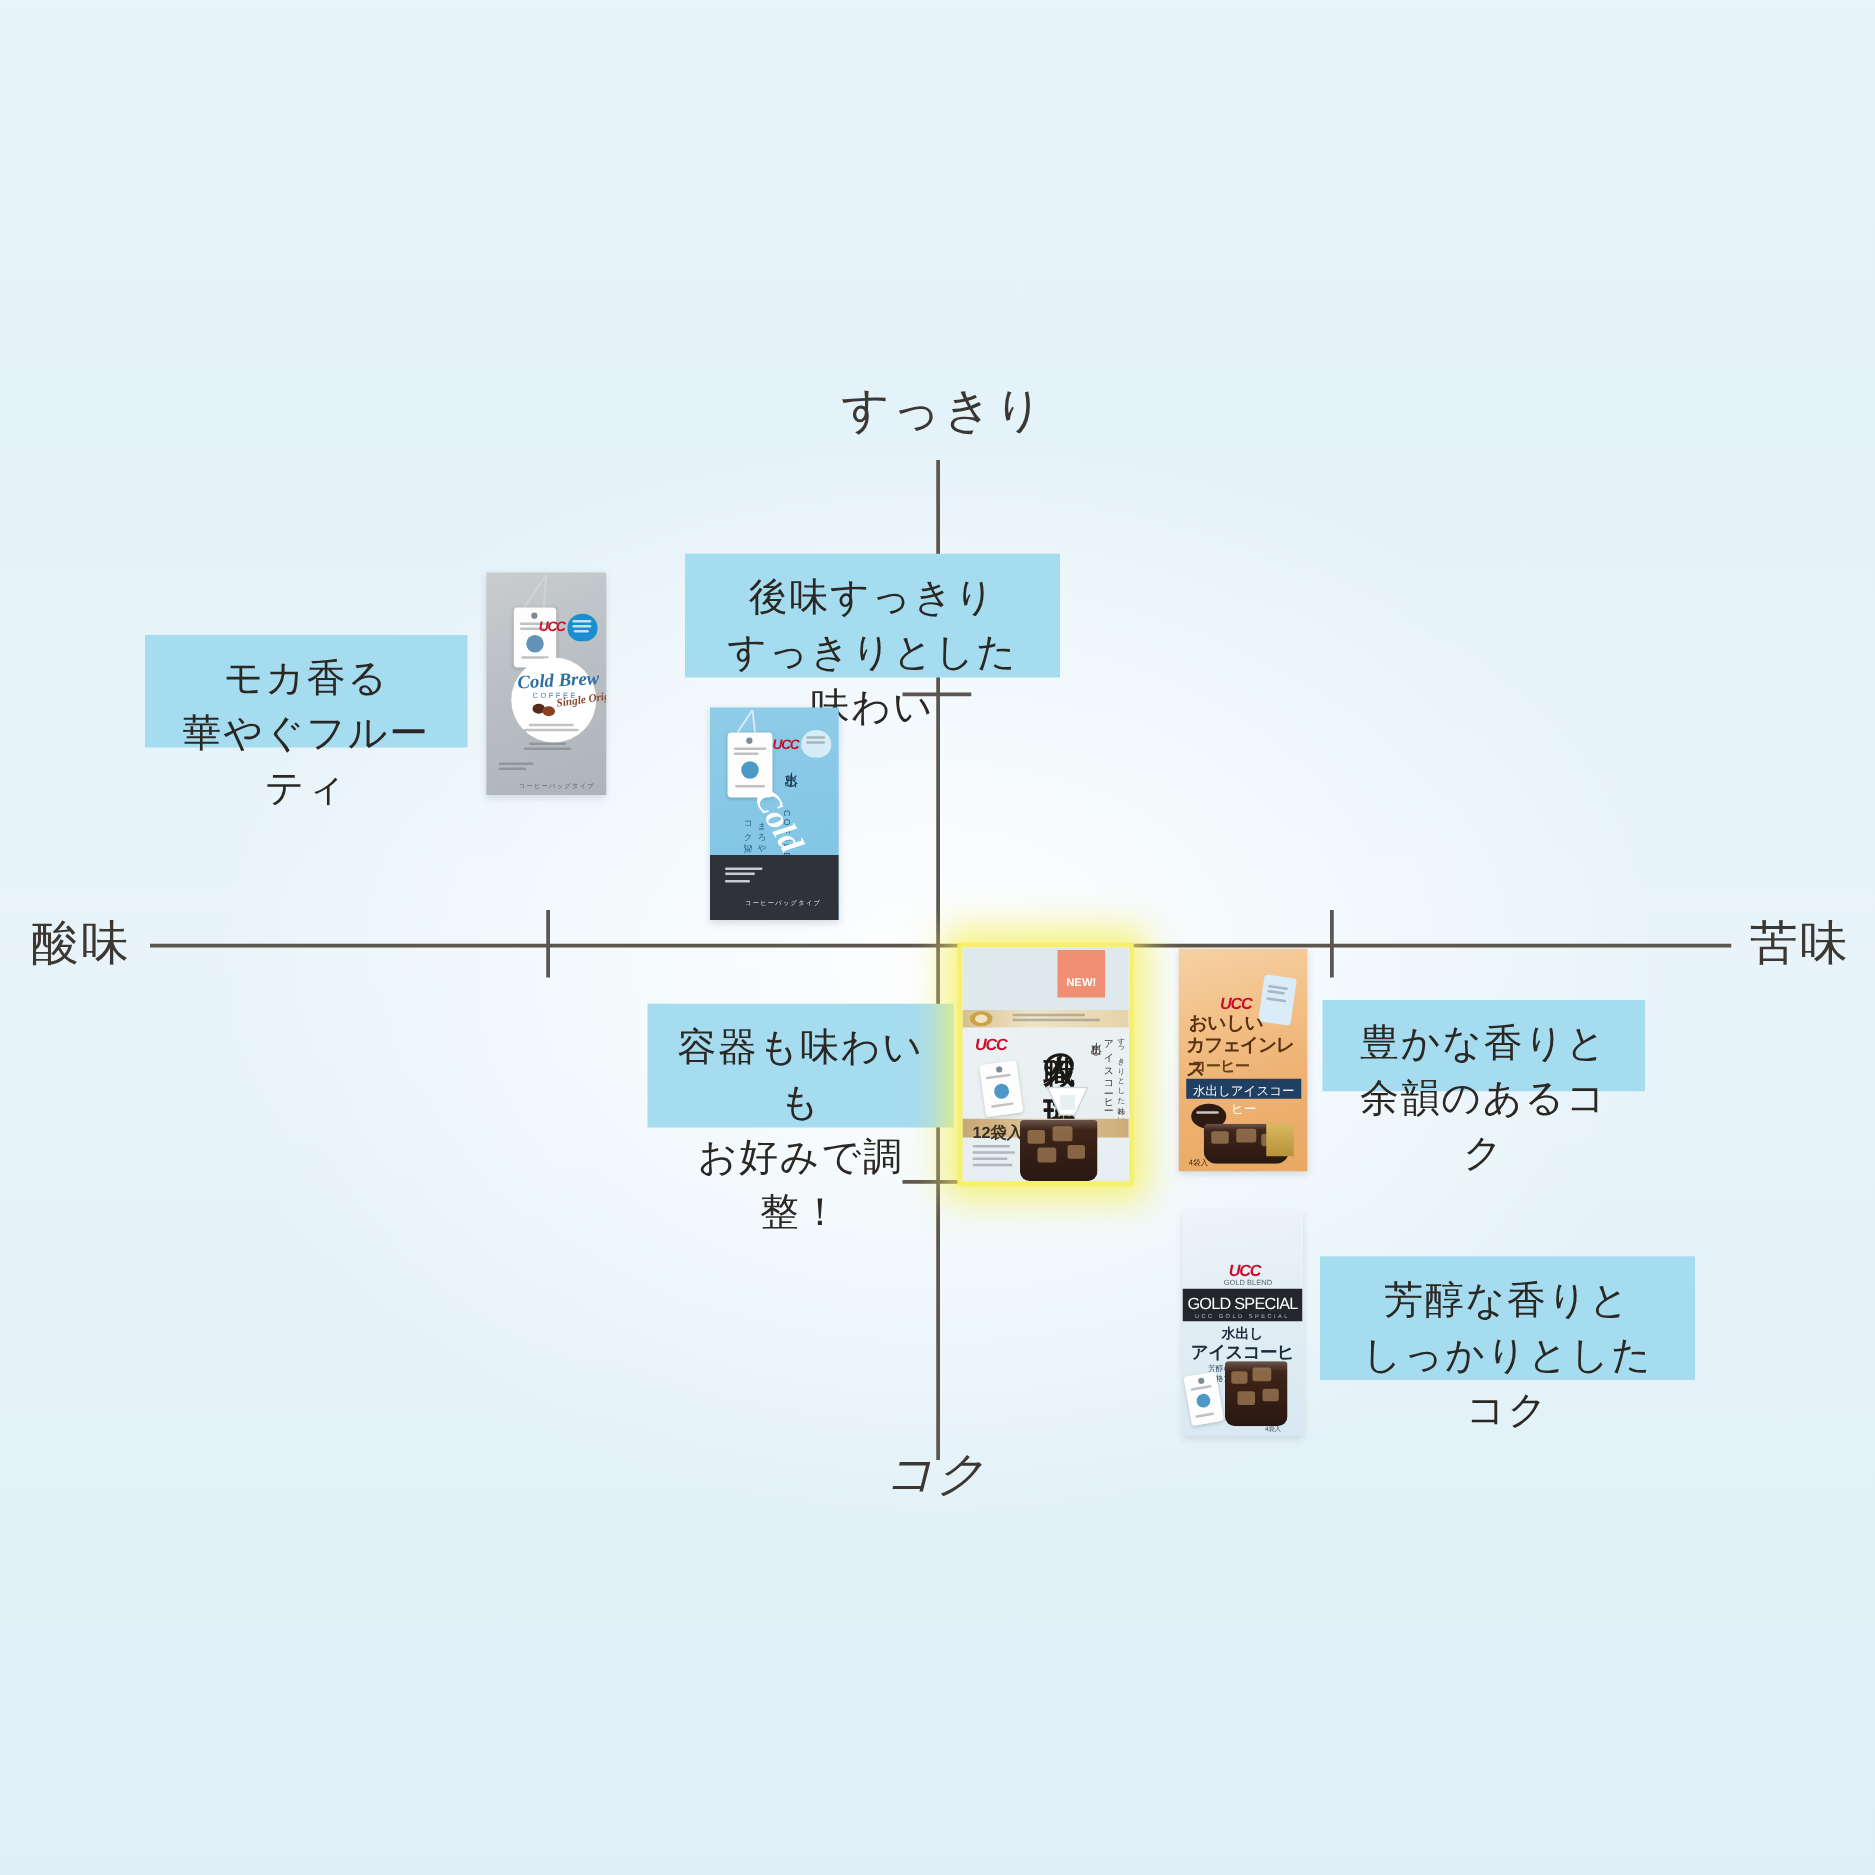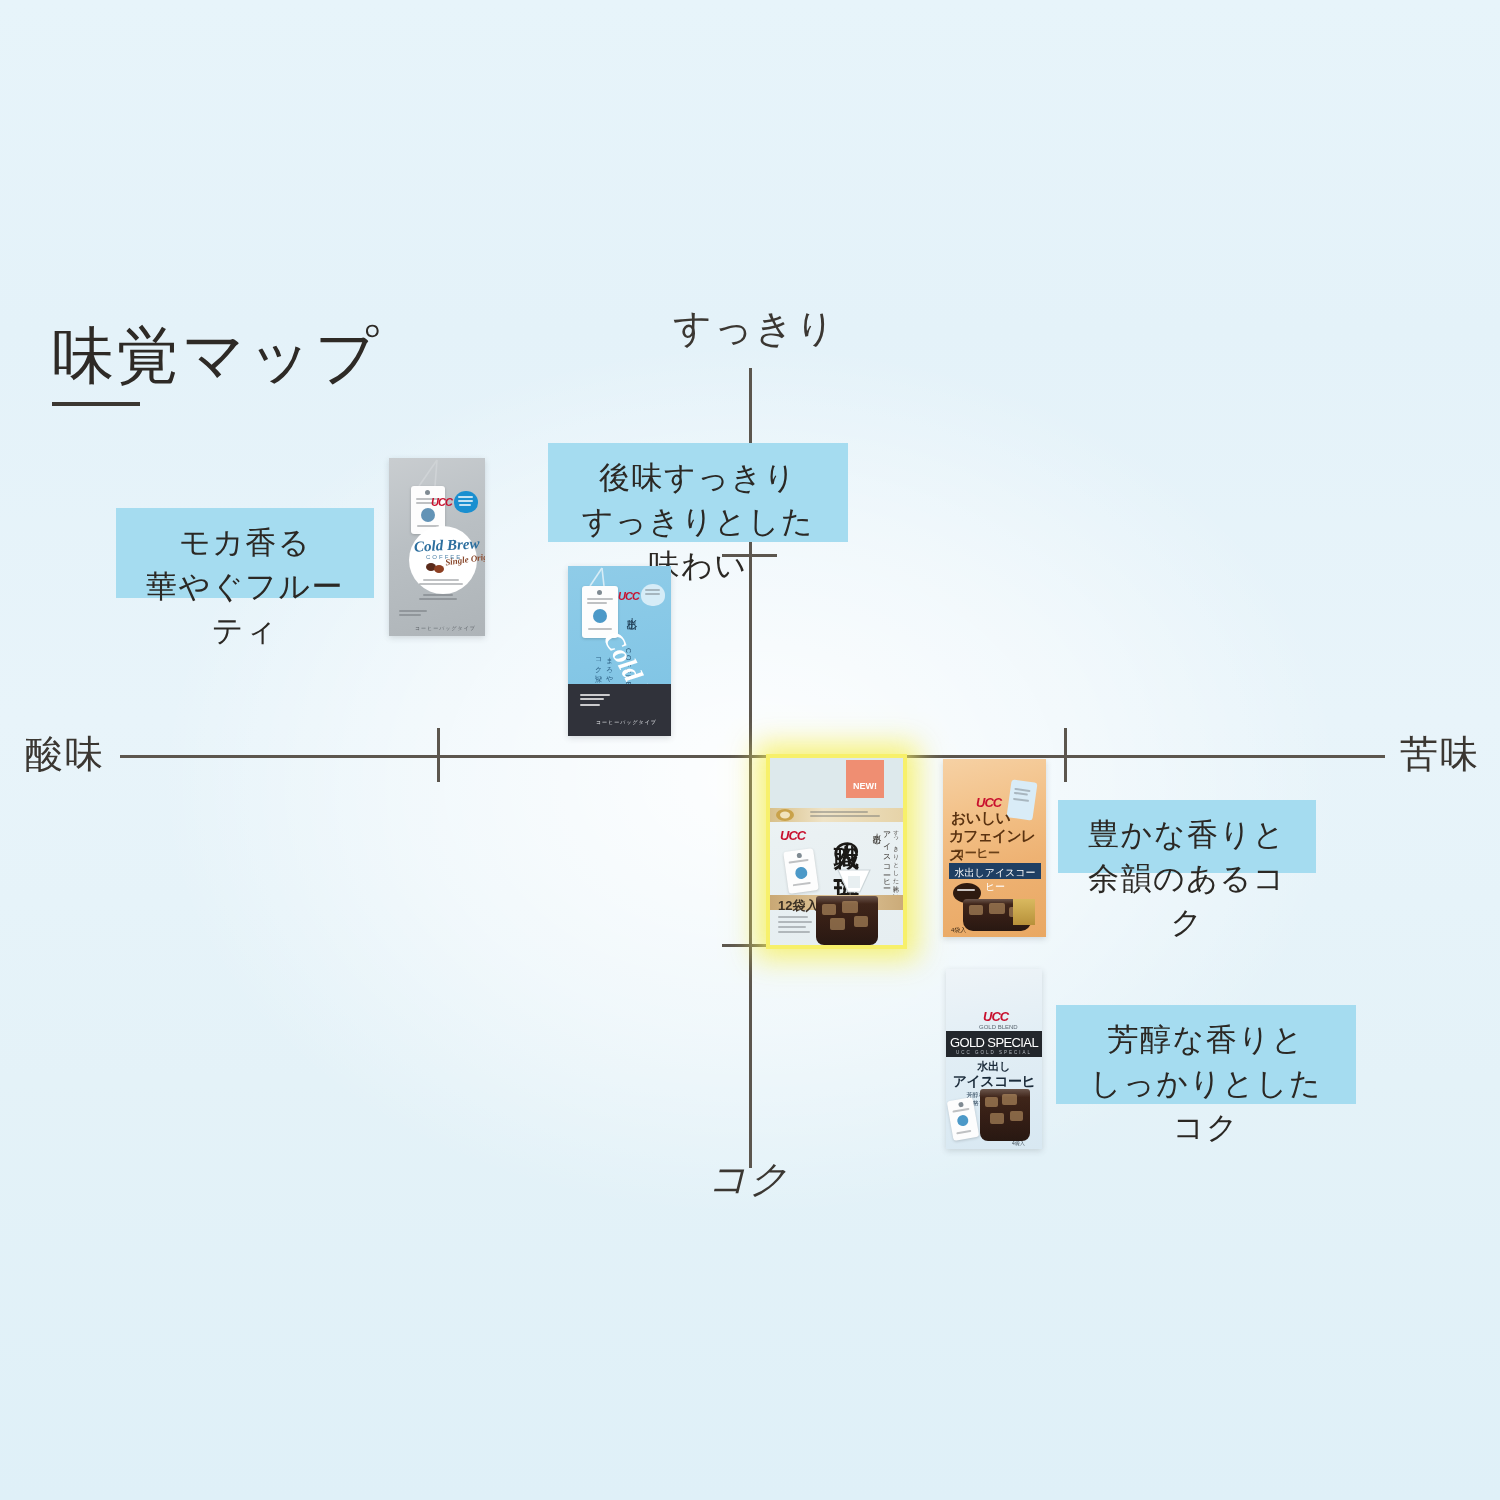--- a/index.html
+++ b/index.html
@@ -191,31 +191,29 @@
   <div class="tick-v" style="left:437px; top:728px; height:54px;"></div>
   <div class="tick-v" style="left:1064px; top:728px; height:54px;"></div>
   <div class="tick-h" style="left:722px; top:554px; width:55px;"></div>
   <div class="tick-h" style="left:722px; top:944px; width:55px;"></div>
 
   <div class="axis-label" style="left:25px; top:729px;">酸味</div>
   <div class="axis-label" style="left:1400px; top:729px;">苦味</div>
   <div class="axis-label" style="left:673px; top:303px;">すっきり</div>
   <div class="axis-label" style="left:708px; top:1154px;font-style:italic;">コク</div>
 
-  <div id="title-wrap">
-    <div id="title-text">味覚マップ</div>
-    <div id="title-rule"></div>
-  </div>
 
   <div class="callout" style="left:116px; top:508px; width:258px; height:90px;">モカ香る
 華やぐフルーティ</div>
 
   <div class="callout" style="left:548px; top:443px; width:300px; height:99px;">後味すっきり
 すっきりとした味わい</div>
 
+  <div class="callout" style="left:518px; top:803px; width:245px; height:99px;">容器も味わいも
+お好みで調整！</div>
 
   <div class="callout" style="left:1058px; top:800px; width:258px; height:73px;">豊かな香りと
 余韻のあるコク</div>
 
   <div class="callout" style="left:1056px; top:1005px; width:300px; height:99px;">芳醇な香りと
 しっかりとしたコク</div>
 
   <div class="pkg pk-grey" style="left:389px; top:458px; width:96px; height:178px;">
 
     <svg width="96" height="178" style="position:absolute;left:0;top:0;">

